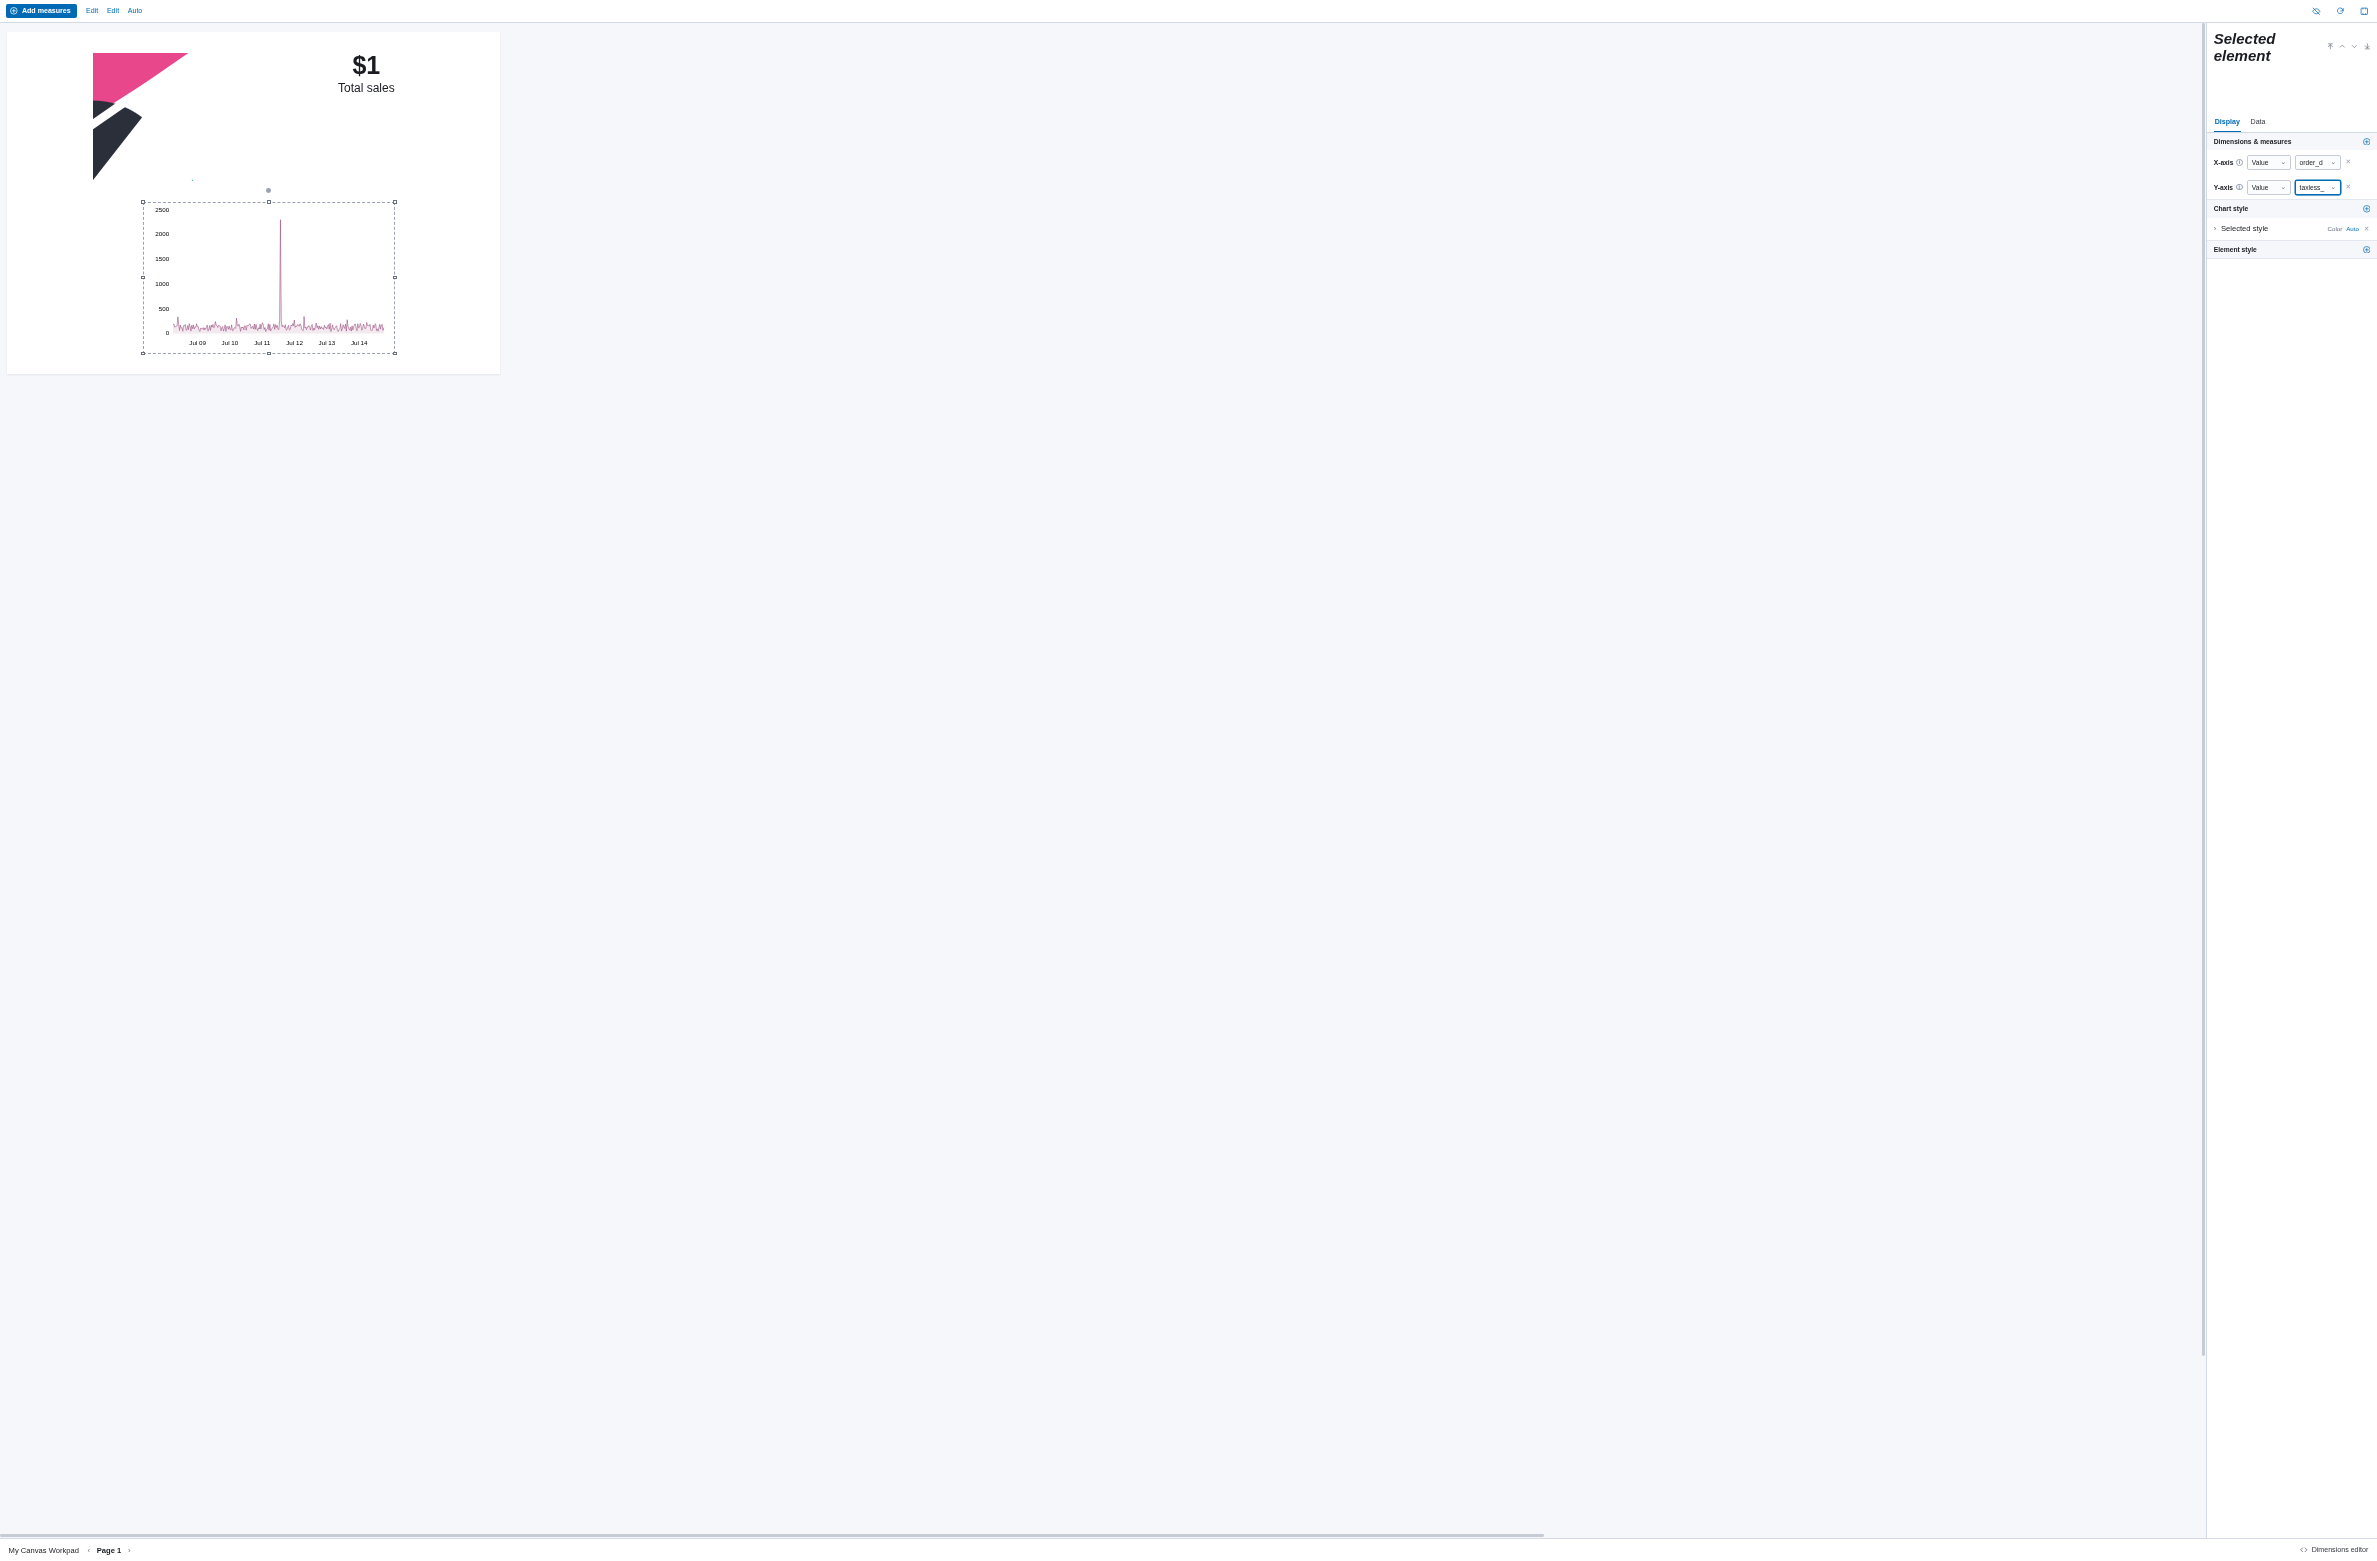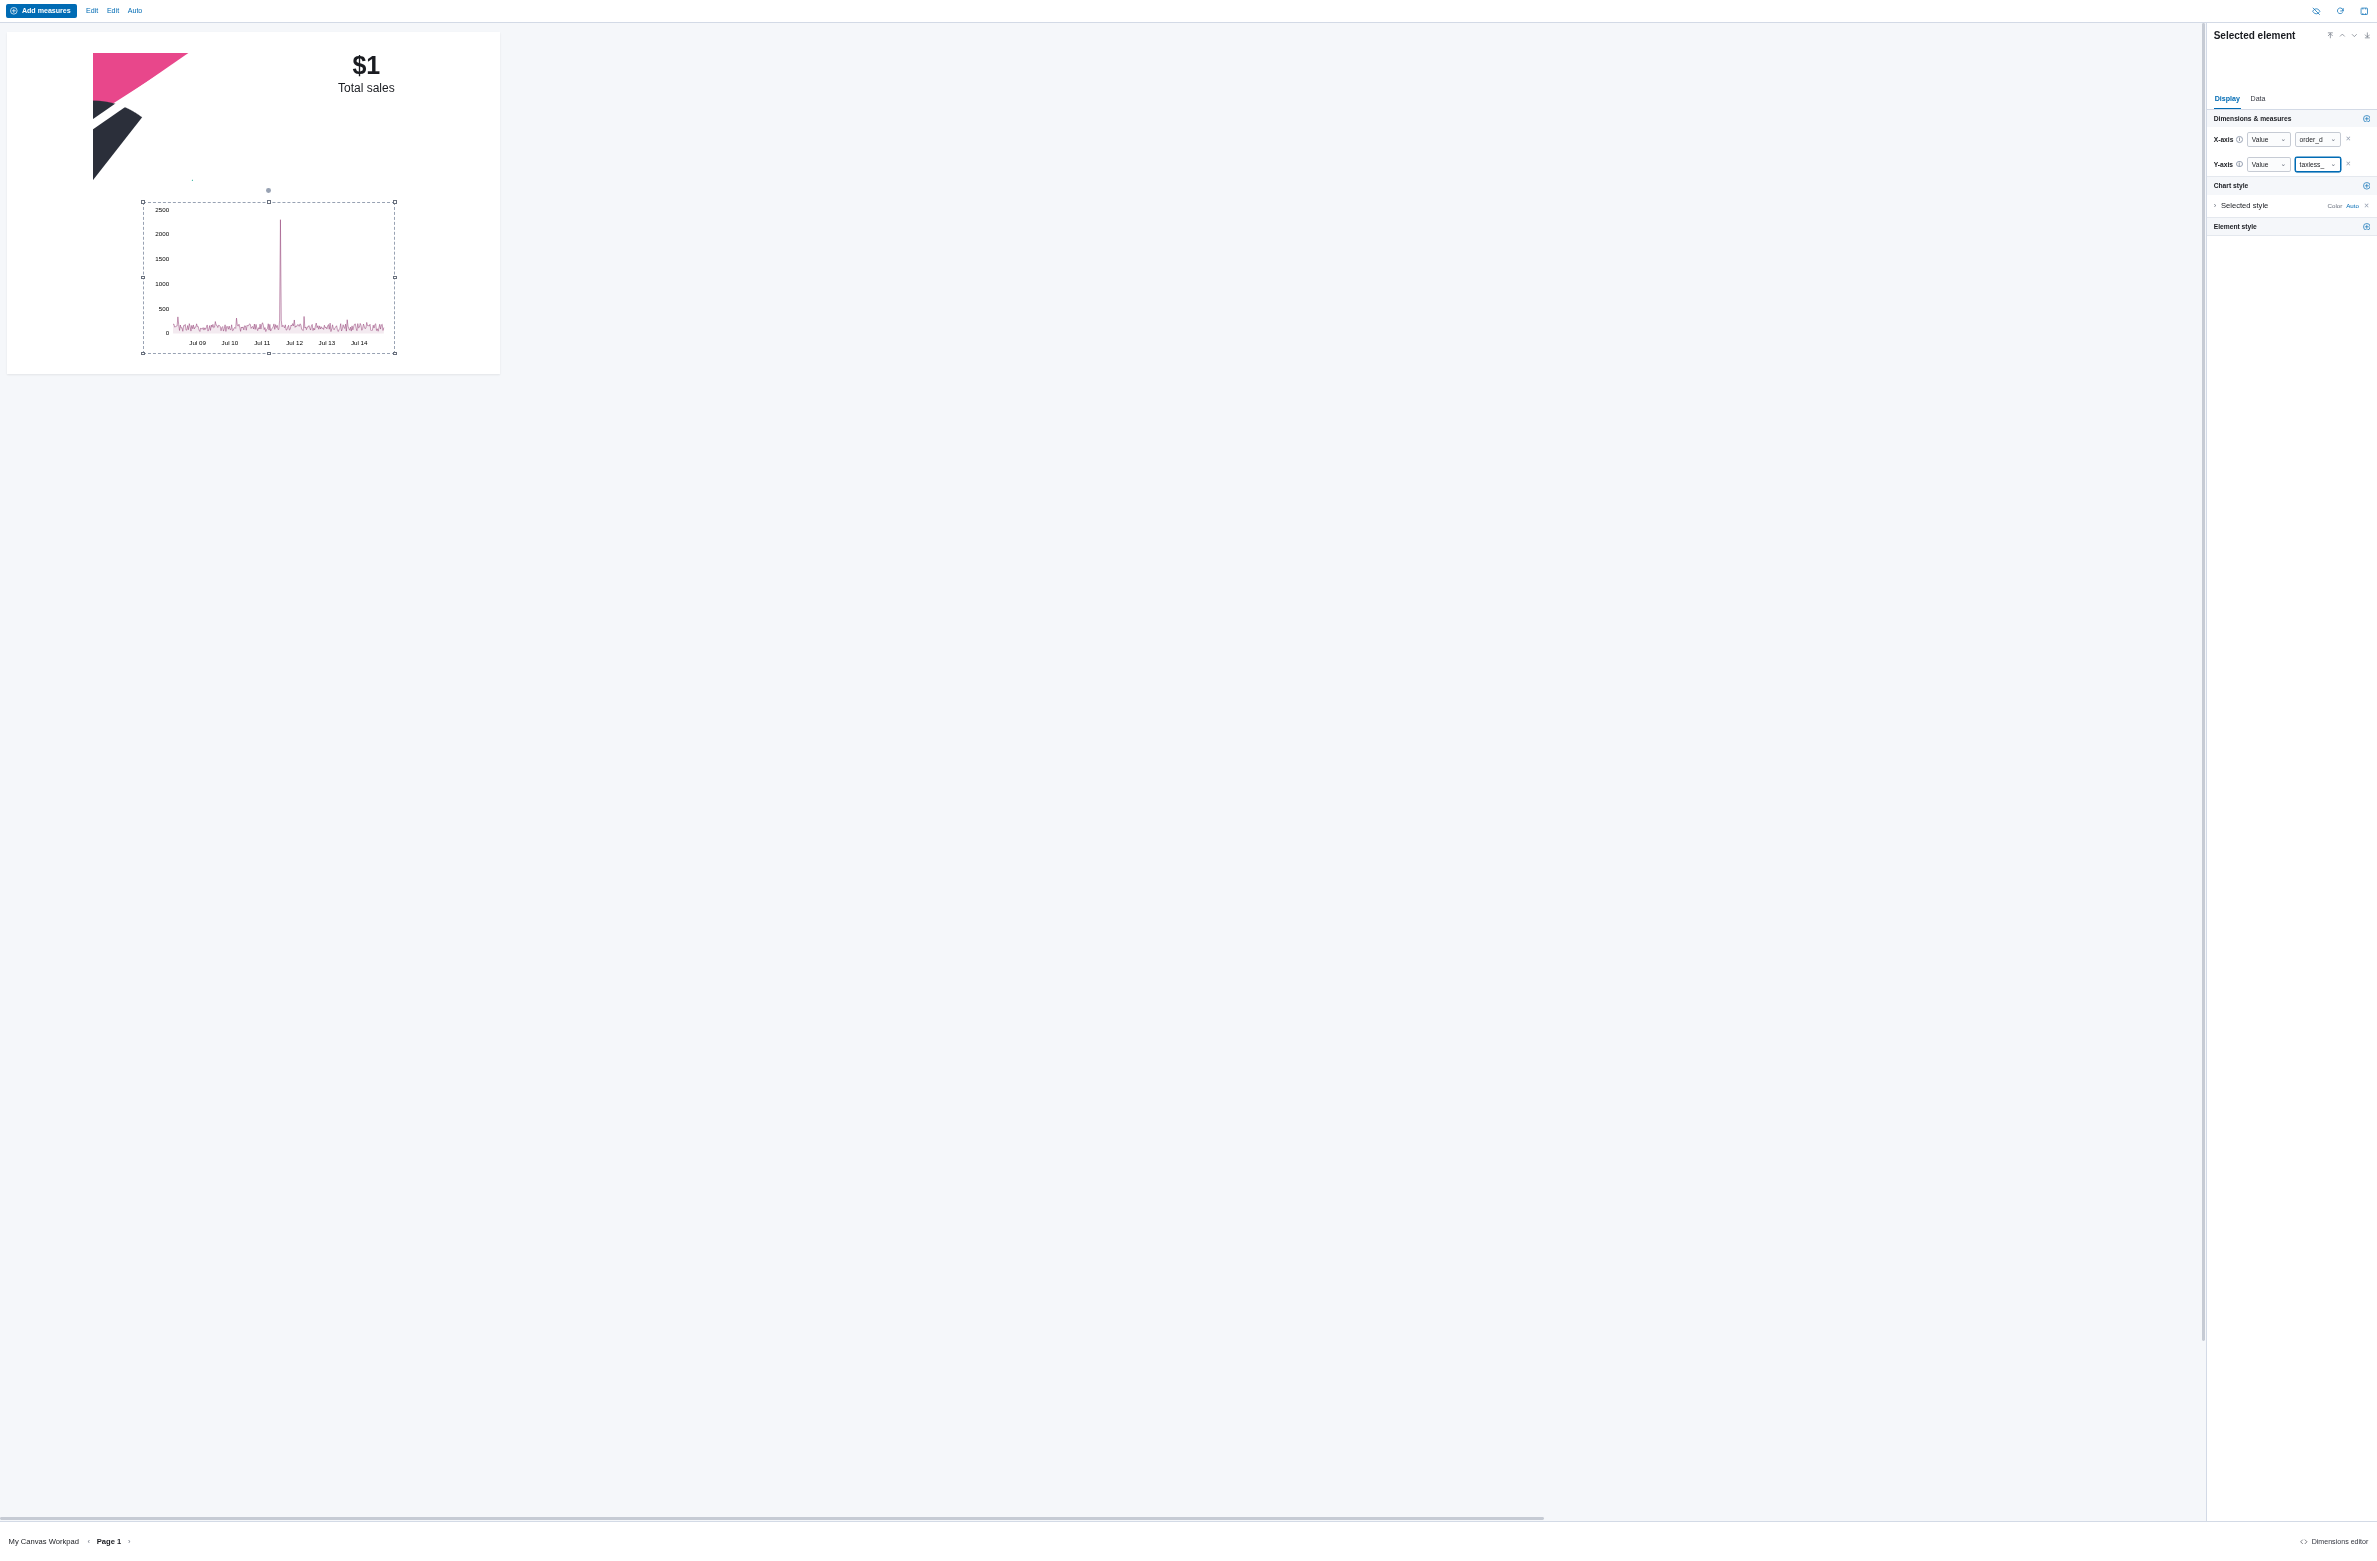--- a/index.html
+++ b/index.html
@@ -162,21 +162,21 @@
     width: 171px;
     border-left:0.5px solid #d3dae6;
     background:#fff;
     display:flex;flex-direction:column;
     font-size:6.7px;
   }
   .sb-header{
     display:flex;align-items:center;justify-content:space-between;
     padding:6.7px 6.7px 4.8px 6.7px;
   }
-  .sb-header h2{font-size:10px;font-weight:700;}
+  .sb-header h2{font-size:15px;font-weight:700;font-style:italic;}
   .sb-header .nav{display:flex;gap:5.7px;color:#69707d;}
   .sb-header .nav span{cursor:pointer;}
   .sb-tabs{
     display:flex; gap:8.6px; padding:0 6.7px;
     border-bottom:0.5px solid #d3dae6;
     margin-top:45px;
   }
   .sb-tab{padding:4.8px 1px 5.7px; font-size:7.1px; cursor:pointer; color:#343741; font-weight:500; border:none;background:none;}
   .sb-tab.active{color:#006bb4; font-weight:700; box-shadow: inset 0 -1px 0 #006bb4;}
   .sb-section{
@@ -212,21 +212,21 @@
     padding:6.7px 6.7px;
   }
   .style-left{display:flex;align-items:center;gap:4.8px;font-size:7.6px;}
   .style-left .chev{color:#69707d;}
   .style-right{display:flex;align-items:center;gap:3.8px;font-size:6.2px;}
   .style-right .link{color:#006bb4;cursor:pointer;}
   .style-right .muted{color:#69707d;}
 
   
   .footer{
-    height:40px;
+    height:23px;
     border-top:0.5px solid #d3dae6;
     display:flex;align-items:center;
     padding:0 8.6px;
     gap:8.6px;
     background:#fff;
   }
   .footer .title{font-size:7.6px;}
   .footer .pager{display:flex;align-items:center;gap:6.7px;color:#69707d;}
   .footer .pager .cur{color:#1a1c21;font-weight:bold;}
   .footer-spacer{flex:1;}

